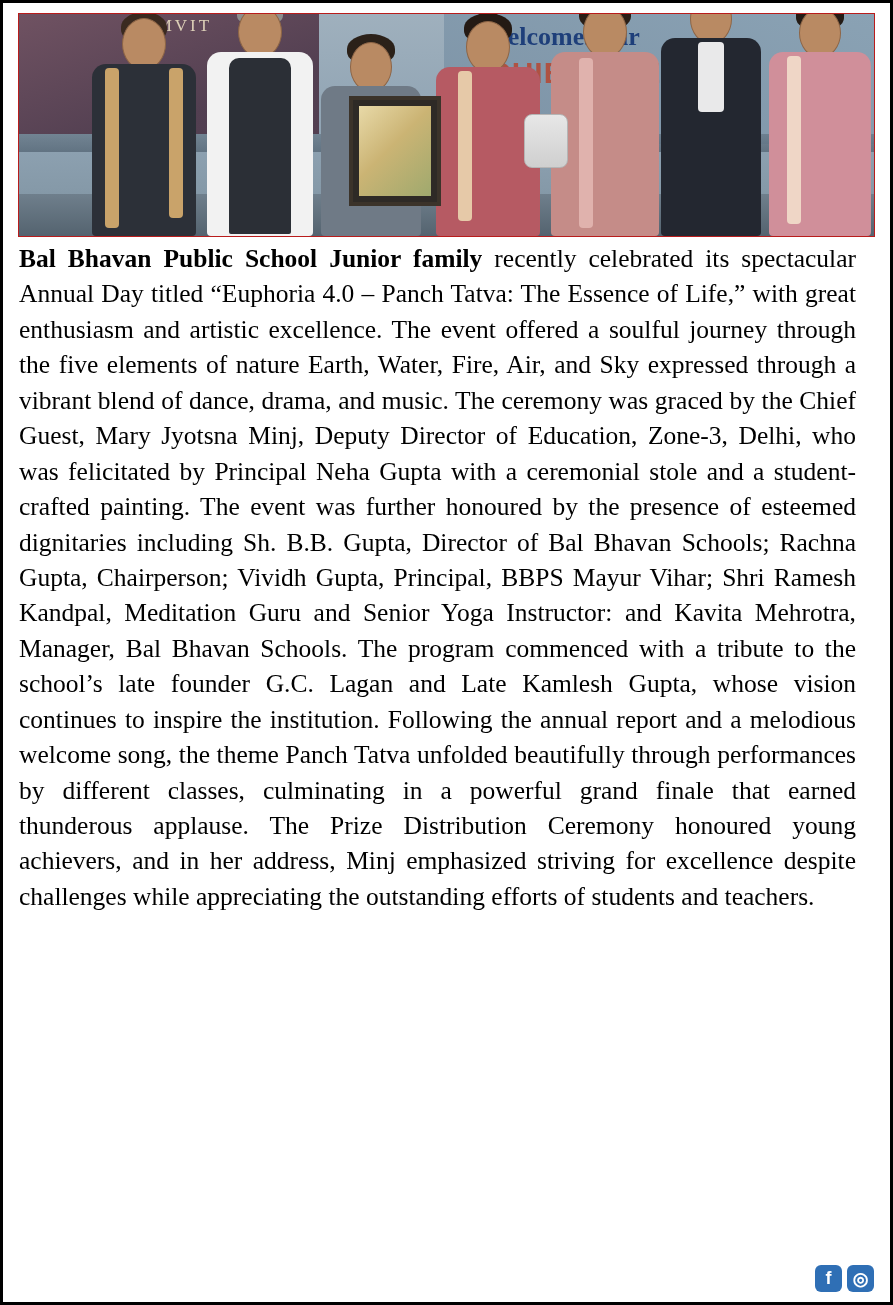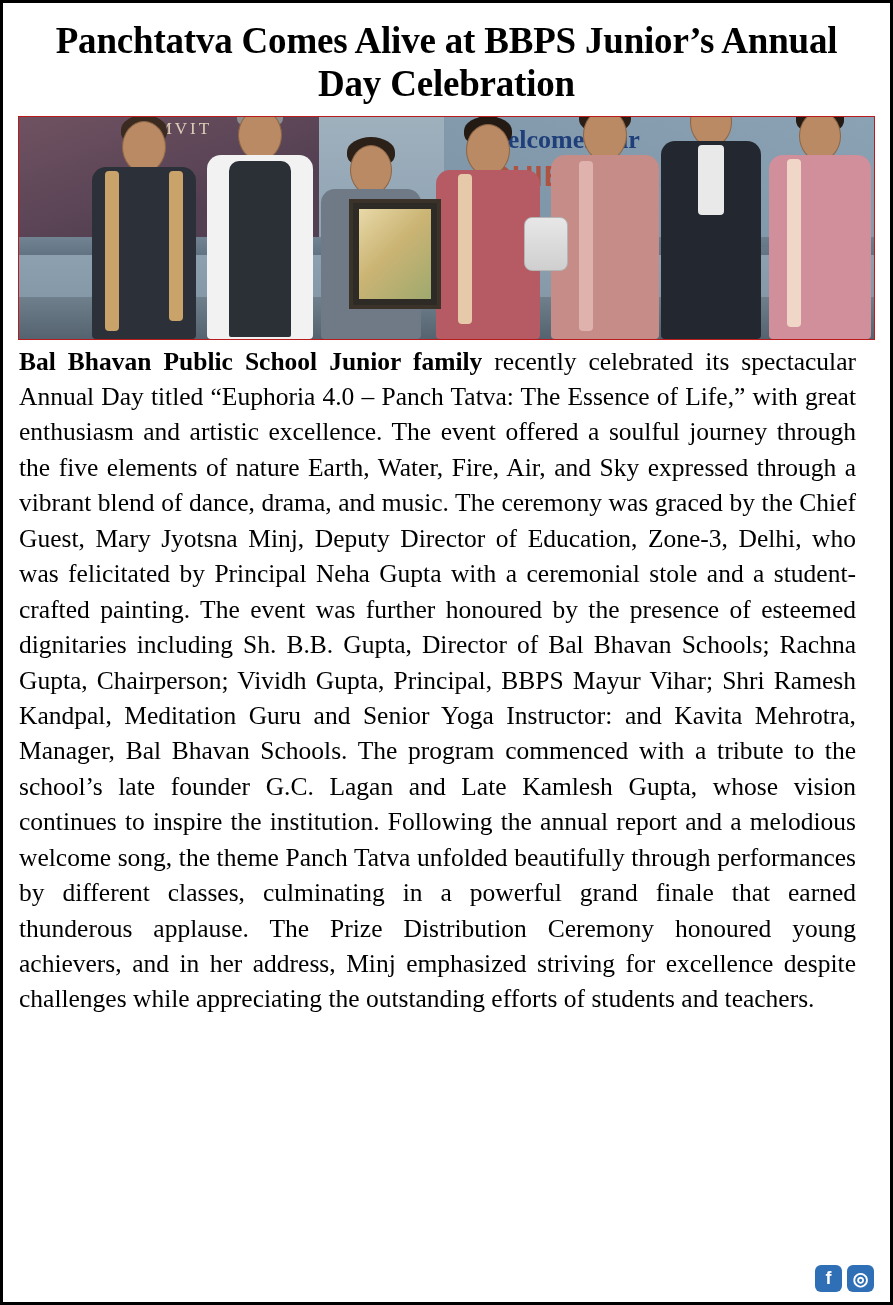--- a/index.html
+++ b/index.html
@@ -176,21 +176,20 @@
     font-weight: bold;
   }
   .fb { background: #2f6fb5; }
   .ig { background: #2f6fb5; }
 </style>
 </head>
 <body>
 
 <div class="page">
 
-  <h1 class="headline">Panchtatva Comes Alive at BBPS Junior’s Annual Day Celebration</h1>
 
   <div class="photo">
     <div class="backdrop"></div>
     <div class="banner-left"></div>
     <div class="banner-text-left">SAMVIT</div>
     <div class="banner-right"></div>
     <div class="welcome">welcomes our</div>
     <div class="chief">CHIEF GUEST</div>
     <div class="stage-strip"></div>
     <div class="floor"></div>

